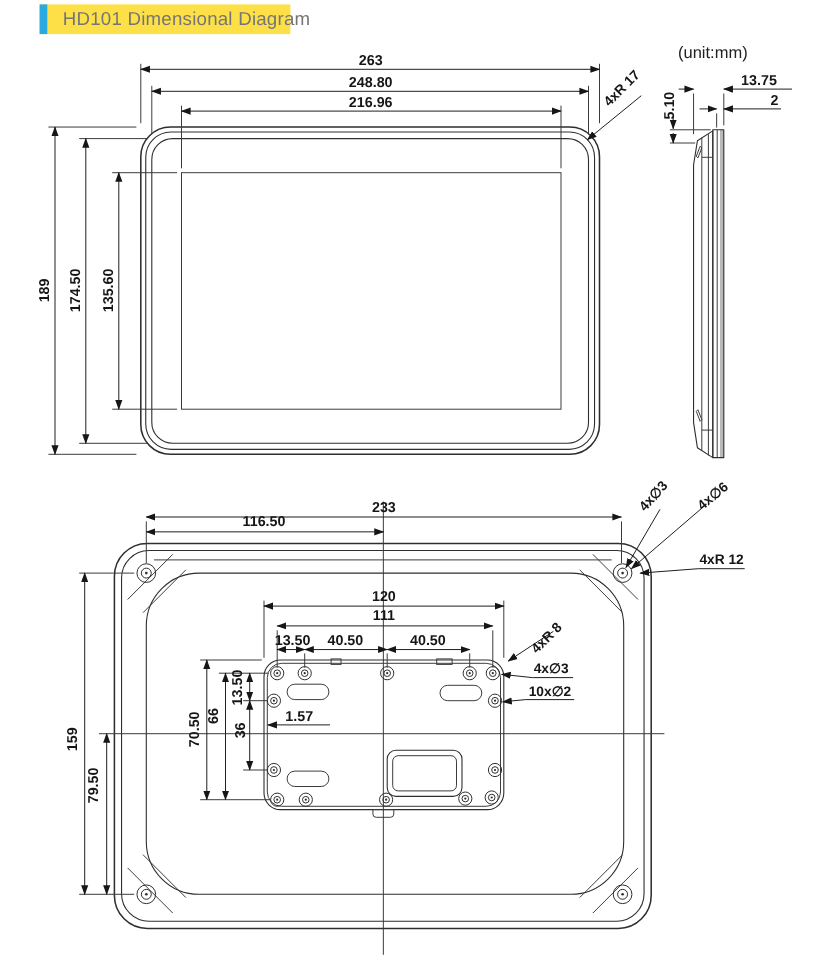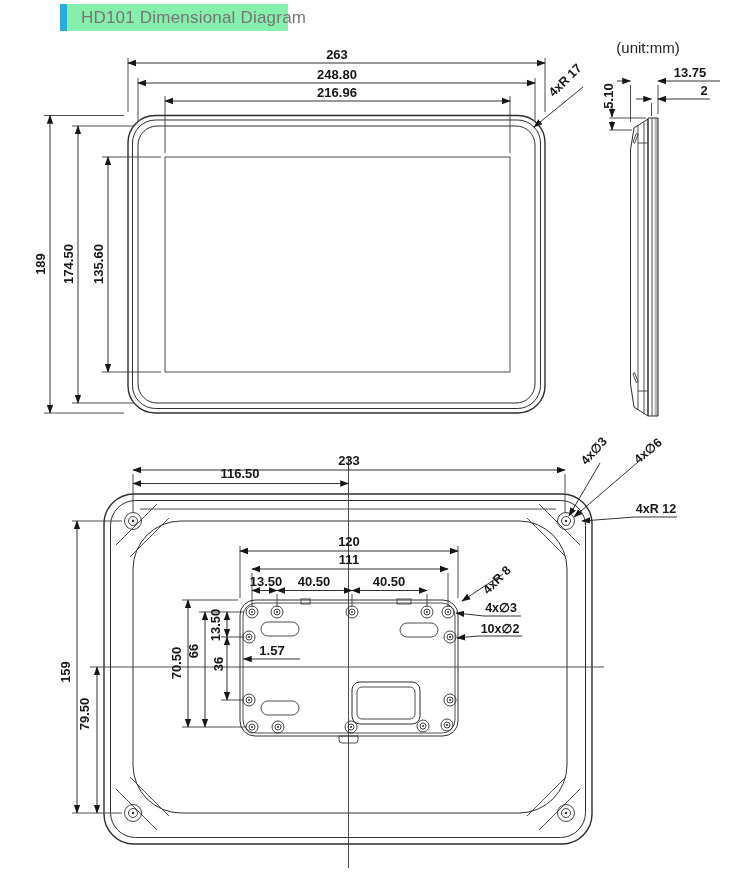--- a/index.html
+++ b/index.html
@@ -1,19 +1,19 @@
 <!DOCTYPE html>
 <html><head>
 <meta charset="utf-8">
 <style>
   html,body{margin:0;padding:0;background:#ffffff;}
   #stage{position:relative;width:740px;height:885px;background:#fff;overflow:hidden;
          font-family:"Liberation Sans",sans-serif;}
-  #hdr{position:absolute;left:36px;top:4px;width:228px;height:27px;background:#86efac;
-       display:flex;align-items:stretch;margin-left:24px;}
+  #hdr{position:absolute;left:36px;top:4px;width:228px;height:27px;background:#fde047;
+       display:flex;align-items:stretch;}
   #hdr .accent{width:7px;background:#29abe2;flex:0 0 7px;}
   #hdr .ttl{flex:1;font-size:17px;line-height:27px;color:#757575;padding-left:14px;
             white-space:nowrap;letter-spacing:0.2px;}
   svg{position:absolute;left:0;top:0;}
   svg text{font-family:"Liberation Sans",sans-serif;font-weight:bold;fill:#161616;}
   .dt{font-size:13px;text-anchor:middle;}
   .lb{font-size:12.5px;text-anchor:middle;}
   .un{font-size:15px;font-weight:normal;text-anchor:middle;fill:#222;}
   .ol{fill:none;stroke:#2e2e2e;stroke-width:1.4;stroke-linejoin:round;}
   .ml{fill:none;stroke:#2e2e2e;stroke-width:1;stroke-linejoin:round;}

